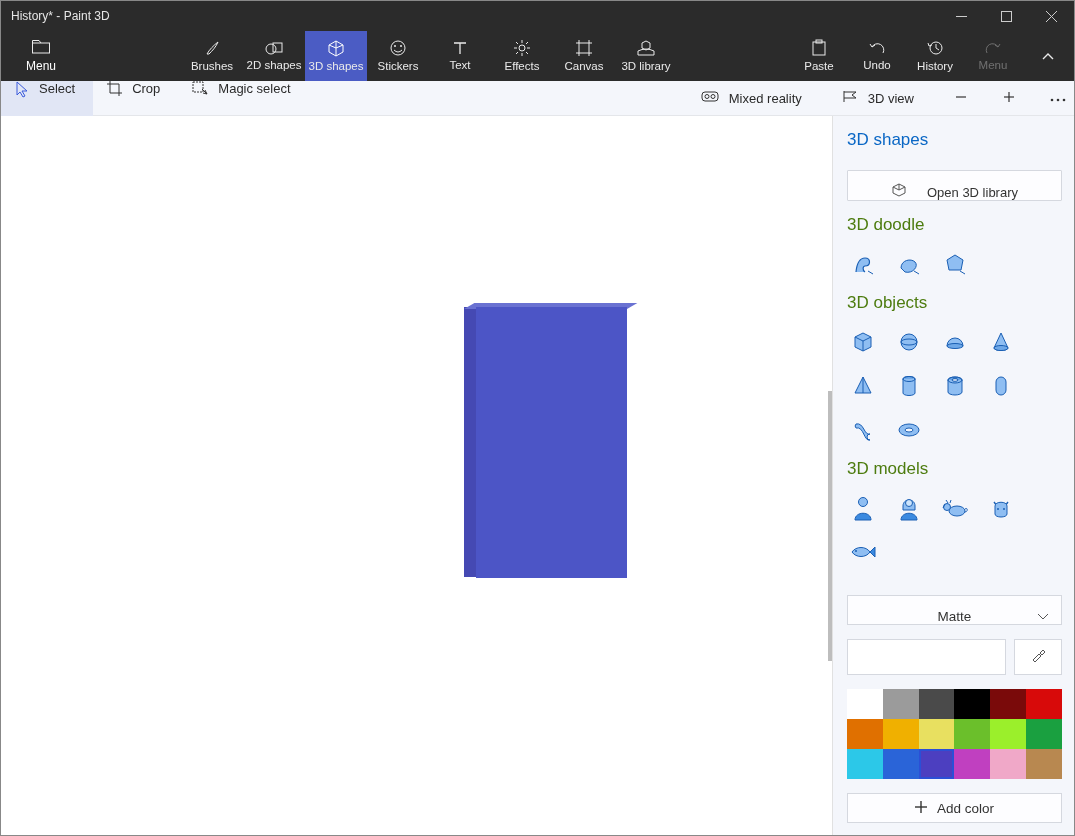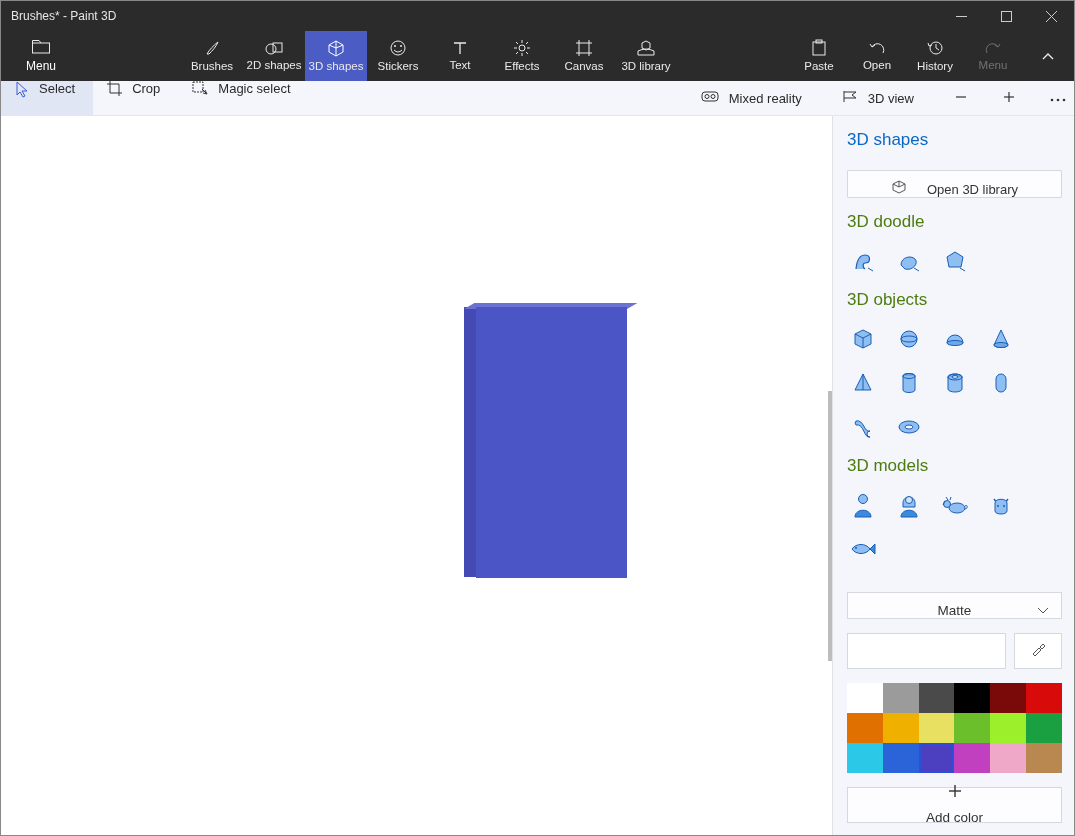--- a/index.html
+++ b/index.html
@@ -47,30 +47,30 @@
   .shape-btn { width:32px; height:30px; display:flex; align-items:center; justify-content:center;}
   .shape-btn svg { display:block; }
   .select-box { height:36px; border:1px solid #d5d8df; background:#fdfdff; display:flex; align-items:flex-end; justify-content:center; font-size:13.5px; color:#333; position:relative;}
   .select-box .chev { position:absolute; right:12px; }
   .color-row { display:flex; gap:8px;}
   .color-input { flex:1; height:36px; border:1px solid #d5d8df; background:#fff;}
   .eyedrop { width:48px; height:36px; border:1px solid #d5d8df; background:#fff; display:flex; align-items:center; justify-content:center;}
   .swatches { display:grid; grid-template-columns: repeat(6, 1fr); width:100%; }
   .sw { height:30px; }
   .sw.selected { outline:2px solid #2b4fd6; outline-offset:-2px;}
-  .add-color { height:36px; border:1px solid #d5d8df; background:#fdfdff; display:flex; align-items:center; justify-content:center; gap:10px; font-size:13.5px; color:#333;flex-direction:column;}
+  .add-color { height:36px; border:1px solid #d5d8df; background:#fdfdff; display:flex; align-items:center; justify-content:center; gap:10px; font-size:13.5px; color:#333;}
   svg { overflow: visible; }
 </style>
 </head>
 <body>
 
 <div class="window">
 
   <div class="titlebar">
-    <div class="title">Brushes* - Paint 3D</div>
+    <div class="title">History* - Paint 3D</div>
     <div class="win-btn">
       <svg width="11" height="11">
           <line x1="0" y1="5.5" x2="11" y2="5.5" stroke-width="1"></line>
         </svg>
     </div>
     <div class="win-btn">
       <svg width="11" height="11">
           <rect x="0.5" y="0.5" width="10" height="10" fill="none" stroke-width="1"></rect>
         </svg>
     </div>
@@ -174,21 +174,21 @@
         <span><svg width="14" height="16">
               <rect x="1" y="2" width="12" height="13" fill="none" stroke="#eaeaea"></rect>
               <rect x="4" y="0" width="6" height="3" fill="none" stroke="#eaeaea"></rect>
             </svg></span>
         <span>Paste</span>
       </div>
       <div class="rtool">
         <span><svg width="16" height="14">
               <path d="M14 12 A6 6 0 1 0 3 6 M3 6 L1 3 M3 6 L6 4" fill="none" stroke="#eaeaea"></path>
             </svg></span>
-        <span>Open</span>
+        <span>Undo</span>
       </div>
       <div class="rtool">
         <span><svg width="16" height="16">
               <circle cx="9" cy="8" r="6" fill="none" stroke="#eaeaea"></circle>
               <path d="M9 4 L9 8 L12 10" fill="none" stroke="#eaeaea"></path>
               <path d="M2 6 L1 3 M2 6 L5 5" stroke="#eaeaea"></path>
             </svg></span>
         <span>History</span>
       </div>
       <div class="rtool disabled">

